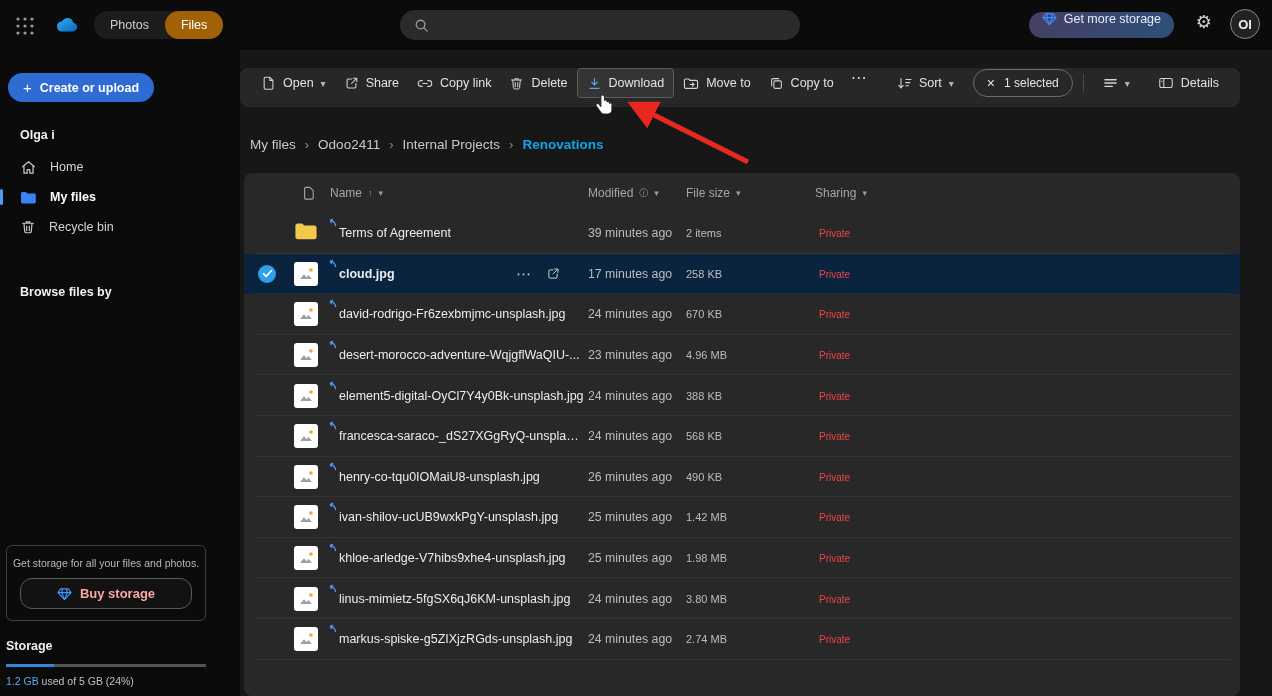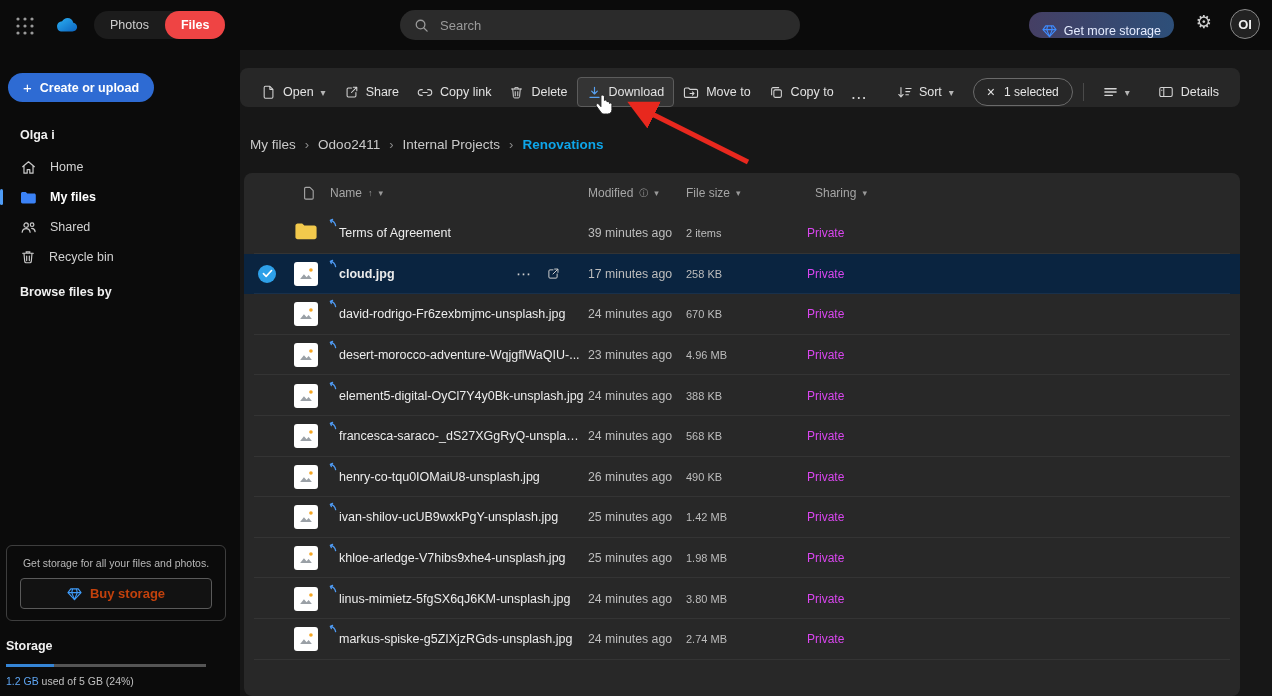--- a/index.html
+++ b/index.html
@@ -6,58 +6,58 @@
   body{width:1272px;height:696px;position:relative;overflow:hidden;background:#171717;
        font-family:"Liberation Sans",sans-serif;color:#e6e6e6}
   .abs{position:absolute}
   svg{display:block}
   
   .topbar{position:absolute;top:0;left:0;right:0;height:50px;background:#0b0b0b;z-index:5}
   .applauncher{left:14px;top:15px;cursor:pointer}
   .odlogo{left:52px;top:13px}
   .toggle{left:94px;top:11px;height:28px;background:#1c1c1c;border-radius:14px;display:flex;align-items:center}
   .tg{padding:0 16px;line-height:28px;font-size:12.5px;color:#cfcfcf;border-radius:14px;cursor:pointer}
-  .tg.active{background:#ef4444;color:#fff;font-weight:700}
+  .tg.active{background:#a16207;color:#fff;font-weight:400}
   .search{left:400px;top:10px;width:400px;height:30px;background:#2b2b2b;border-radius:16px;
           display:flex;align-items:center;gap:9px;padding:0 14px;box-sizing:border-box}
   .search input{flex:1;background:transparent;border:none;outline:none;color:#ddd;font-size:13px;font-family:inherit}
   .search input::placeholder{color:#9a9a9a}
-  .gms{right:98px;top:12px;height:26px;border-radius:13px;padding:0 13px;display:flex;align-items:flex-end;gap:7px;
+  .gms{right:98px;top:12px;height:26px;border-radius:13px;padding:0 13px;display:flex;align-items:flex-start;gap:7px;
        background:linear-gradient(90deg,#453f64,#2d4f79);color:#e5ecff;font-size:12.5px;cursor:pointer}
   .gearbtn{right:60px;top:11px;font-size:18px;color:#cfcfcf;cursor:pointer}
   .avatar{right:12px;top:9px;width:30px;height:30px;border-radius:50%;border:1.5px solid #8a8a8a;background:#222;
           display:flex;align-items:center;justify-content:center;font-size:13px;font-weight:700;color:#eee;
           box-sizing:border-box;cursor:pointer}
   
   .sidebar{position:absolute;top:50px;left:0;width:240px;bottom:0;background:#0b0b0b;z-index:4}
   .createbtn{left:8px;top:23px;height:29px;padding:0 15px;border-radius:15px;background:#2e6bd3;color:#fff;
              font-size:12.5px;font-weight:700;display:flex;gap:8px;align-items:center;cursor:pointer}
   .createbtn .plus{font-size:15px;font-weight:400}
   .username{left:20px;top:78px;font-weight:700;font-size:12.5px;color:#f0f0f0}
   .nav{left:0;top:102px;right:0}
   .navitem{position:relative;height:30px;display:flex;align-items:center;gap:13px;padding-left:20px;
            font-size:12.5px;color:#d2d2d2;cursor:pointer}
   .navitem.sel{color:#fff;font-weight:700}
   .navitem.sel::before{content:'';position:absolute;left:0;top:7px;width:3px;height:16px;background:#4f9cf6;border-radius:2px}
   .browsehead{left:20px;top:235px;font-weight:700;font-size:12.5px;color:#f0f0f0}
   .people{left:0;top:258px;right:0}
-  .promo{left:6px;top:495px;width:220px;height:76px;border:1px solid #3e3e3e;border-radius:6px;box-sizing:border-box}
+  .promo{left:6px;top:495px;width:200px;height:76px;border:1px solid #3e3e3e;border-radius:6px;box-sizing:border-box}
   .promotext{position:absolute;top:11px;left:0;right:0;text-align:center;font-size:10.5px;color:#b9b9b9}
-  .buybtn{position:absolute;left:13px;right:13px;top:32px;height:29px;border:1px solid #5a5a5a;border-radius:4px;
-          display:flex;align-items:center;justify-content:center;gap:8px;color:#c2410c;font-weight:700;
+  .buybtn{position:absolute;left:13px;right:13px;top:32px;height:29px;border:1px solid #5a5a5a;border-radius:12px;
+          display:flex;align-items:center;justify-content:center;gap:8px;color:#fca5a5;font-weight:700;
           font-size:13px;cursor:pointer;background:#121212}
   .storagehead{left:6px;top:589px;font-weight:700;font-size:12.5px;color:#f0f0f0}
   .sbar{left:6px;top:614px;width:200px;height:3px;background:#555}
   .sbarfill{height:3px;background:#3585d6}
   .scaption{left:6px;top:625px;font-size:10.5px;color:#c0c0c0}
   .scaption a{color:#5ea5f2}
   
   .main{position:absolute;top:50px;left:240px;right:0;bottom:0;background:#171717}
   .toolbar{position:absolute;left:0;top:18px;width:1000px;height:39px;background:#272727;border-radius:8px;
-           display:flex;align-items:flex-end;padding:0 12px;box-sizing:border-box}
+           display:flex;align-items:flex-start;padding:0 12px;box-sizing:border-box}
   .tb{display:flex;align-items:center;gap:7px;padding:0 9px;height:30px;font-size:12.5px;color:#e2e2e2;
       border-radius:4px;cursor:pointer;white-space:nowrap}
   .tb .chev{font-size:10px;color:#b5b5b5}
   .tb.download{background:#343434;border:1px solid #5c5c5c;box-sizing:border-box}
   .tbmore{font-size:16px;color:#d5d5d5;padding:0 8px;cursor:pointer}
   .tright{margin-left:auto;display:flex;align-items:center;gap:10px}
   .selpill{display:flex;gap:9px;align-items:center;border:1px solid #6a6a6a;border-radius:14px;height:26px;
            padding:0 13px;font-size:12px;color:#e6e6e6;cursor:pointer}
   .selpill .x{font-size:14px}
   .vsep{width:1px;height:18px;background:#4a4a4a}
@@ -82,21 +82,21 @@
   .imgthumb{width:24px;height:24px;background:#fff;border-radius:3px;display:flex;align-items:center;justify-content:center}
   .namewrap{left:84px;display:flex;position:absolute;top:50%;transform:translateY(-50%)}
   .fname{font-size:12.5px;color:#ececec;max-width:245px;white-space:nowrap;overflow:hidden;text-overflow:ellipsis;cursor:pointer}
   .frow.sel .fname{font-weight:700}
   .badge{position:relative;top:-8px;left:0;margin-right:2px}
   .hovics{position:absolute;left:272px;top:50%;transform:translateY(-50%);display:none;align-items:center;gap:15px;color:#cfcfcf}
   .frow.sel .hovics{display:flex}
   .hovics .dots{font-size:15px;cursor:pointer}
   .c-mod{left:344px;font-size:12.3px;color:#bdbdbd}
   .c-size{left:442px;font-size:11px;color:#bdbdbd}
-  .c-share{left:563px;font-size:12px;color:#d946ef;cursor:pointer}
+  .c-share{left:575px;font-size:10px;color:#ef4444;cursor:pointer}
   .overlay{position:absolute;inset:0;z-index:60;pointer-events:none}
 </style>
 </head>
 <body>
 
 <div class="topbar">
   <div class="abs applauncher">
     <svg width="22" height="22" viewBox="0 0 22 22">
       <g fill="#9a9a9a">
           <circle cx="4" cy="4" r="1.6"></circle>
@@ -126,21 +126,20 @@
     <div class="tg">Photos</div>
     <div class="tg active">Files</div>
   </div>
   <div class="abs search">
     <span>
       <svg width="15" height="15" viewBox="0 0 16 16" fill="none" stroke="#9a9a9a" stroke-width="1.4" stroke-linecap="round">
         <circle cx="7" cy="7" r="4.6"></circle>
           <path d="M10.6 10.6L14 14"></path>
         </svg>
     </span>
-    <input placeholder="Search" style="">
   </div>
   <div class="abs gms">
     <span>
       <svg width="15" height="14" viewBox="0 0 16 15" fill="none" stroke="#3f8cff" stroke-width="1.2" stroke-linejoin="round">
         <path d="M4 2h8l3 4-7 7.5L1 6z"></path>
           <path d="M1 6h14M6 2L5 6l3 7.5L11 6l-1-4"></path>
         </svg>
     </span>
     <span>Get more storage</span>
   </div>
@@ -163,31 +162,20 @@
       </span>
       <span>Home</span>
     </div>
     <div class="navitem sel">
       <span>
         <svg width="17" height="15" viewBox="0 0 17 15">
           <path d="M1 3.6c0-.9.7-1.6 1.6-1.6h3.1L7.3 3.6h6.9c.9 0 1.6.7 1.6 1.6v6.6c0 .9-.7 1.6-1.6 1.6H2.6c-.9 0-1.6-.7-1.6-1.6z" fill="#3b82f6"></path>
           </svg>
       </span>
       <span>My files</span>
-    </div>
-    <div class="navitem">
-      <span>
-        <svg width="17" height="17" viewBox="0 0 18 18" fill="none" stroke="#c9c9c9" stroke-width="1.3" stroke-linecap="round">
-          <circle cx="6.5" cy="6.5" r="2.3"></circle>
-            <path d="M2.3 14c.3-2.3 2-3.7 4.2-3.7s3.9 1.4 4.2 3.7"></path>
-          <circle cx="12.8" cy="6" r="1.9"></circle>
-            <path d="M12.4 10c1.9.1 3.3 1.4 3.6 3.3"></path>
-          </svg>
-      </span>
-      <span>Shared</span>
     </div>
     <div class="navitem">
       <span>
         <svg width="16" height="16" viewBox="0 0 18 18" fill="none" stroke="#c9c9c9" stroke-width="1.3" stroke-linecap="round">
           <path d="M3 4.8h12M7 4.8V3.2h4v1.6M4.5 4.8l.8 9.2c.1.8.7 1.5 1.5 1.5h4.4c.8 0 1.4-.7 1.5-1.5l.8-9.2M7.5 8v5M10.5 8v5"></path>
           </svg>
       </span>
       <span>Recycle bin</span>
     </div>
   </div>

